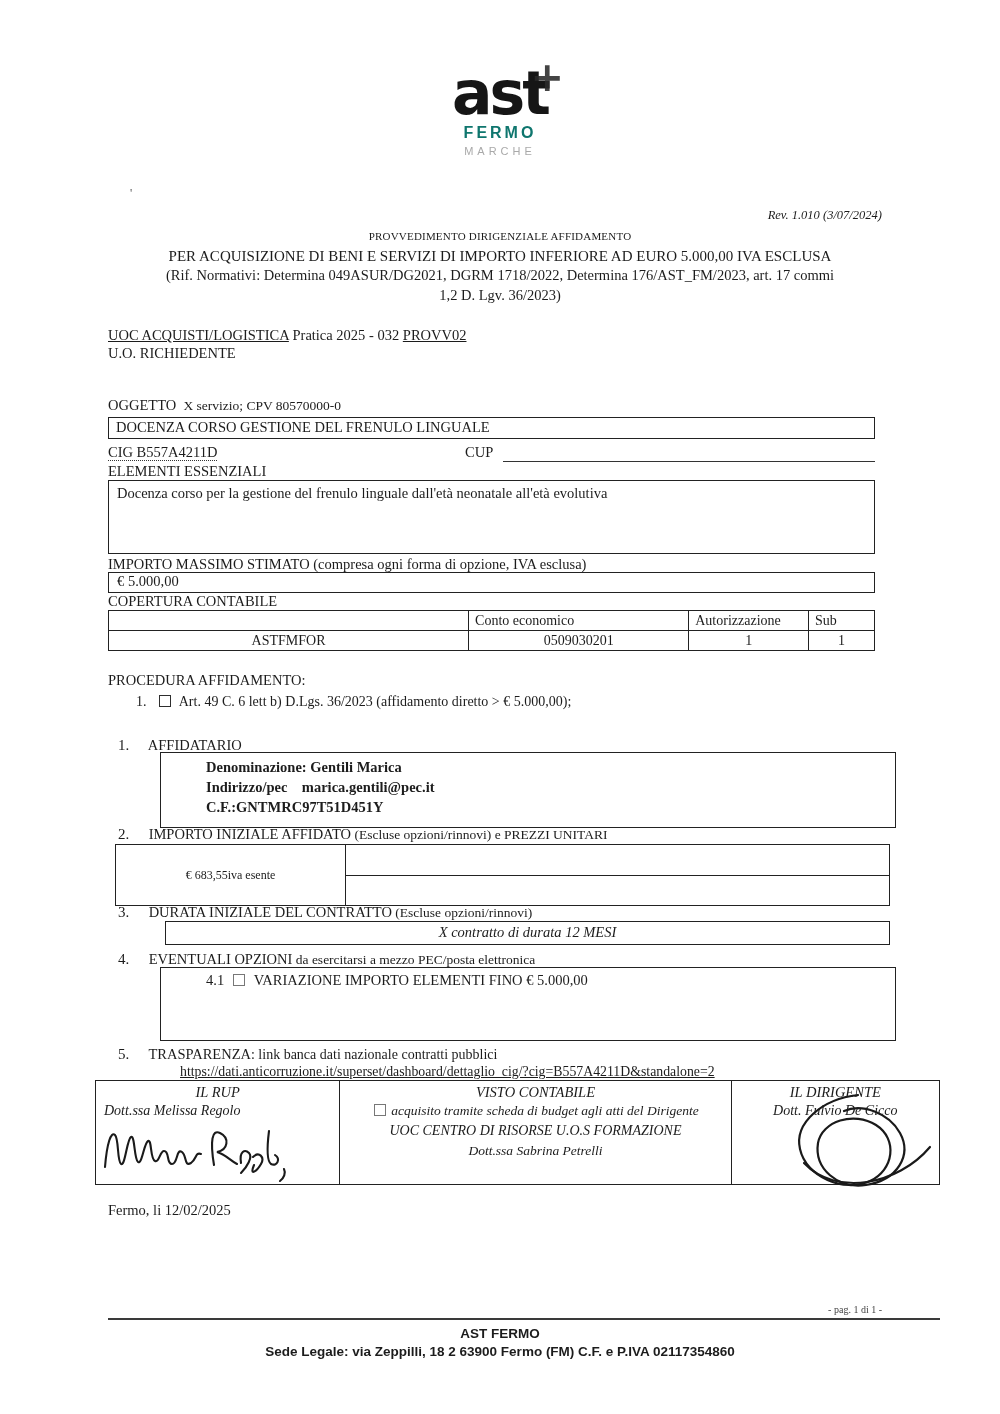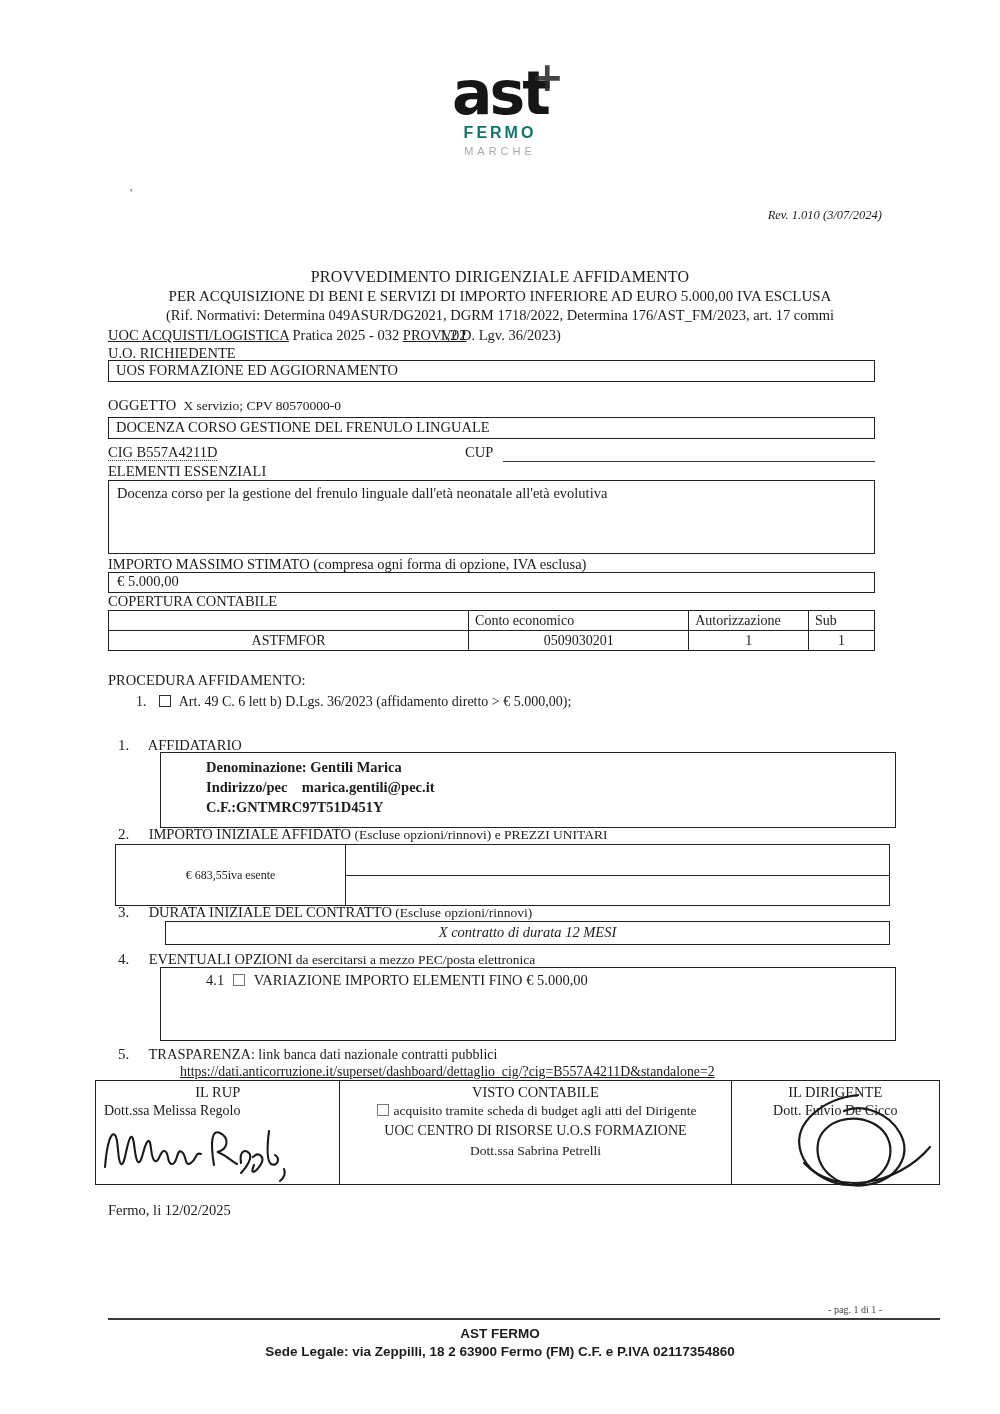--- a/index.html
+++ b/index.html
@@ -20,21 +20,21 @@
     font-weight:900; letter-spacing:0; color:#2b2b2b; opacity:.88; }
   .logo-city { margin-top:2px; font-family:"Liberation Sans",sans-serif;
     font-weight:700; font-size:16px; letter-spacing:3px; color:#0f766e; }
   .logo-region { margin-top:3px; font-family:"Liberation Sans",sans-serif;
     font-size:11px; letter-spacing:4px; color:#a9a9a9; }
   .scan-mark { left:130px; top:186px; font-size:12px; color:#555; }
 
   
   .rev { top:208px; right:118px; font-style:italic; font-size:12.5px; }
   .doc-title { left:112px; top:227px; width:776px; text-align:center; line-height:19.5px; }
-  .doc-title .t1 { font-size:16px; letter-spacing:.2px;margin-top:40px; }
+  .doc-title .t1 { font-size:11px; letter-spacing:.2px; }
   .doc-title .t2 { font-size:15px; }
   .doc-title .t3 { font-size:14.5px; }
 
   
   .box { border:1.6px solid #222; box-sizing:border-box; }
   .u  { text-decoration:underline; }
   .udot { border-bottom:1px dotted #333; }
   .lbl { font-size:14.5px; }
   .small { font-size:13.5px; }
 
@@ -60,21 +60,21 @@
   .s2t { left:115px; top:844px; width:775px; height:62px; display:flex; }
   .s2l { width:230px; border-right:1.6px solid #222; box-sizing:border-box;
     display:flex; align-items:center; justify-content:center; font-size:12px; }
   .s2r { flex:1; position:relative; }
   .s2r::after { content:""; position:absolute; left:0; right:0; top:50%;
     border-top:1.6px solid #222; }
 
   
   .sig { left:95px; top:1080px; width:845px; height:105px; display:flex;
     border:1.6px solid #222; box-sizing:border-box; }
-  .sig .col { position:relative; box-sizing:border-box; }
+  .sig .col { position:relative; box-sizing:border-box;font-style:italic; }
   .sig .c1 { width:245px; border-right:1.6px solid #222; }
   .sig .c2 { width:392px; border-right:1.6px solid #222; text-align:center; }
   .sig .c3 { width:208px; text-align:center; }
   .sig-title { text-align:center; font-size:14.5px; padding-top:3px; }
   .sig-name-left { font-size:14px; padding:2px 0 0 8px; }
   .sig-line { font-size:13.5px; line-height:20px; }
   .sig-svg { position:absolute; pointer-events:none; }
 
   
   .foot-rule { left:108px; top:1318px; width:832px; height:2px; background:#3a3a3a; }
@@ -104,21 +104,20 @@
     <div class="t1">PROVVEDIMENTO DIRIGENZIALE AFFIDAMENTO</div>
     <div class="t2">PER ACQUISIZIONE DI BENI E SERVIZI DI IMPORTO INFERIORE AD EURO 5.000,00 IVA ESCLUSA</div>
     <div class="t3">(Rif. Normativi: Determina 049ASUR/DG2021, DGRM 1718/2022, Determina 176/AST_FM/2023, art. 17 commi</div>
     <div class="t3">1,2 D. Lgv. 36/2023)</div>
   </div>
 
   <div class="abs lbl" style="left:108px; top:327px;text-align:center;">
     <span class="u">UOC ACQUISTI/LOGISTICA</span><span> Pratica 2025 - 032 </span><span class="u">PROVV02</span>
   </div>
   <div class="abs lbl" style="left:108px; top:345px;">U.O. RICHIEDENTE</div>
-  <div class="abs box" style="left:108px; top:360px; width:767px; height:22px; padding:1px 0 0 7px;">UOS FORMAZIONE ED AGGIORNAMENTO</div>
 
   <div class="abs" style="left:108px; top:397px;">
     <span class="lbl">OGGETTO</span>&nbsp;
     <span class="small">X servizio; CPV 80570000-0</span>
   </div>
   <div class="abs box" style="left:108px; top:417px; width:767px; height:22px; padding:1px 0 16px 7px;">DOCENZA CORSO GESTIONE DEL FRENULO LINGUALE</div>
   <div class="abs" style="left:108px; top:444px; width:767px; height:20px;">
     <span class="udot"><span>CIG</span>&nbsp;<span>B557A4211D</span></span>
     <span class="abs" style="left:357px; top:0;">CUP</span>
     <span class="abs" style="left:395px; top:2px; width:372px; border-bottom:1.4px solid #333; height:15px;"></span>

